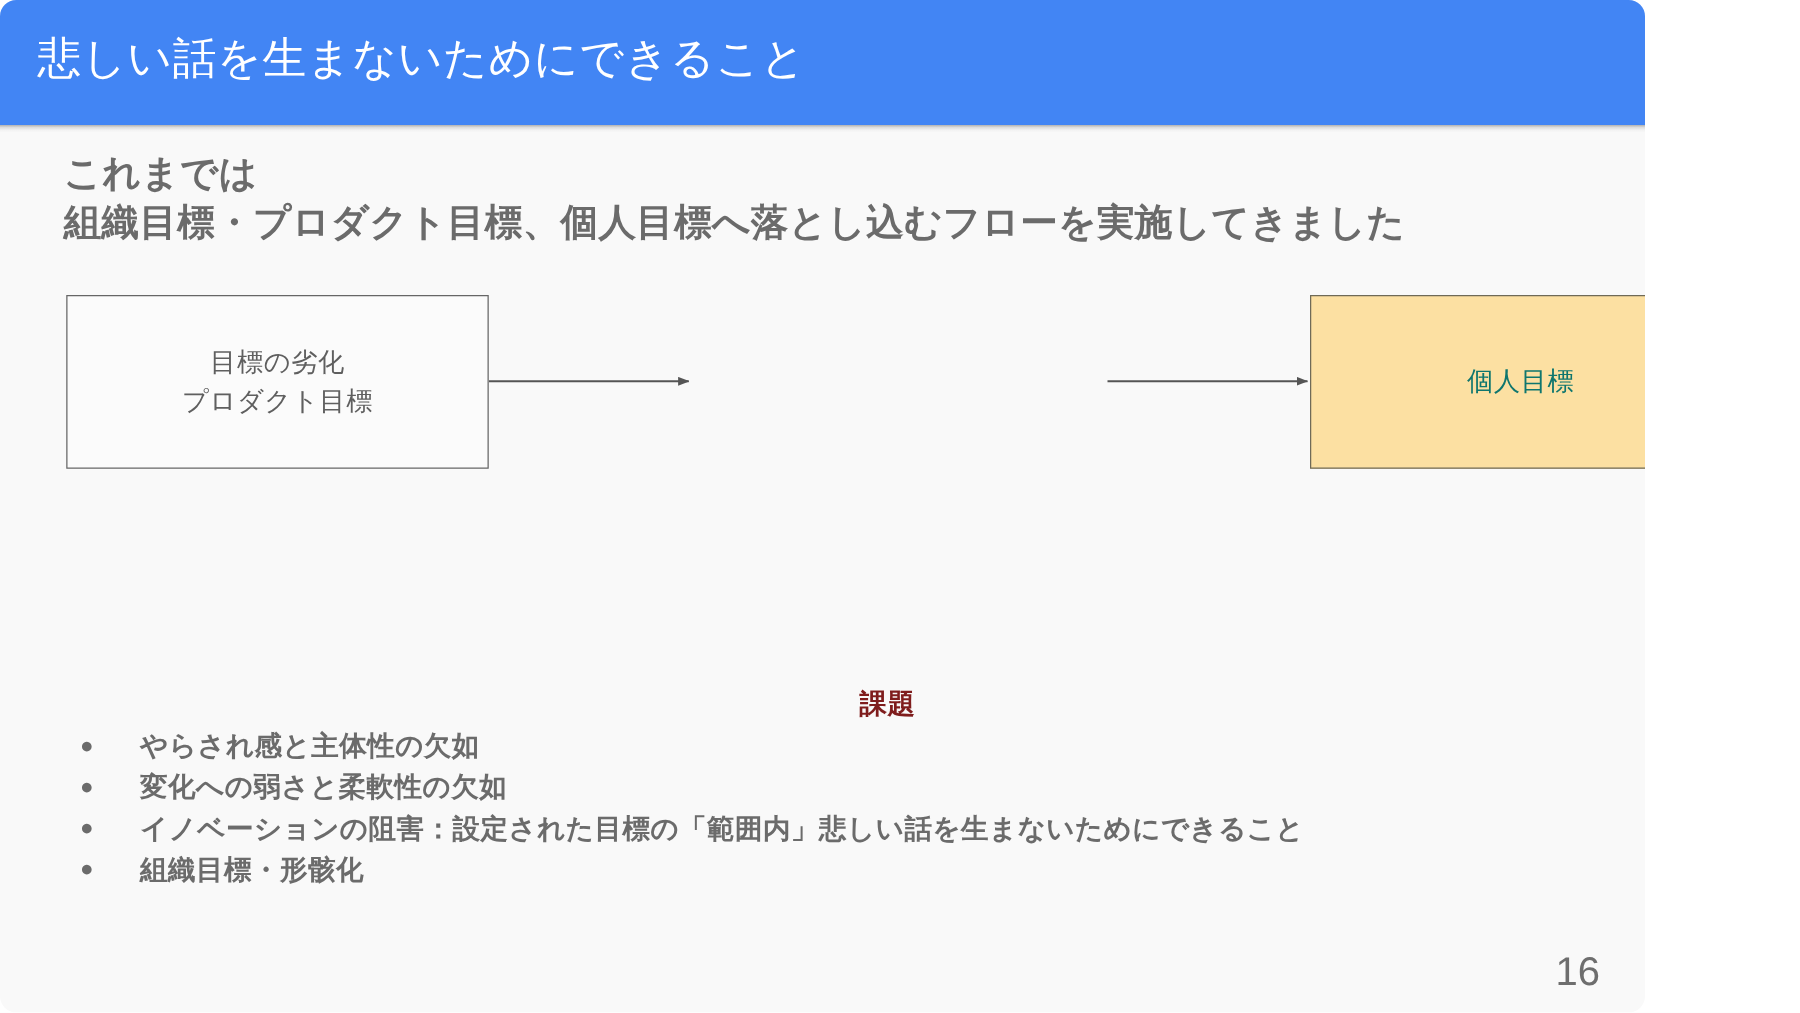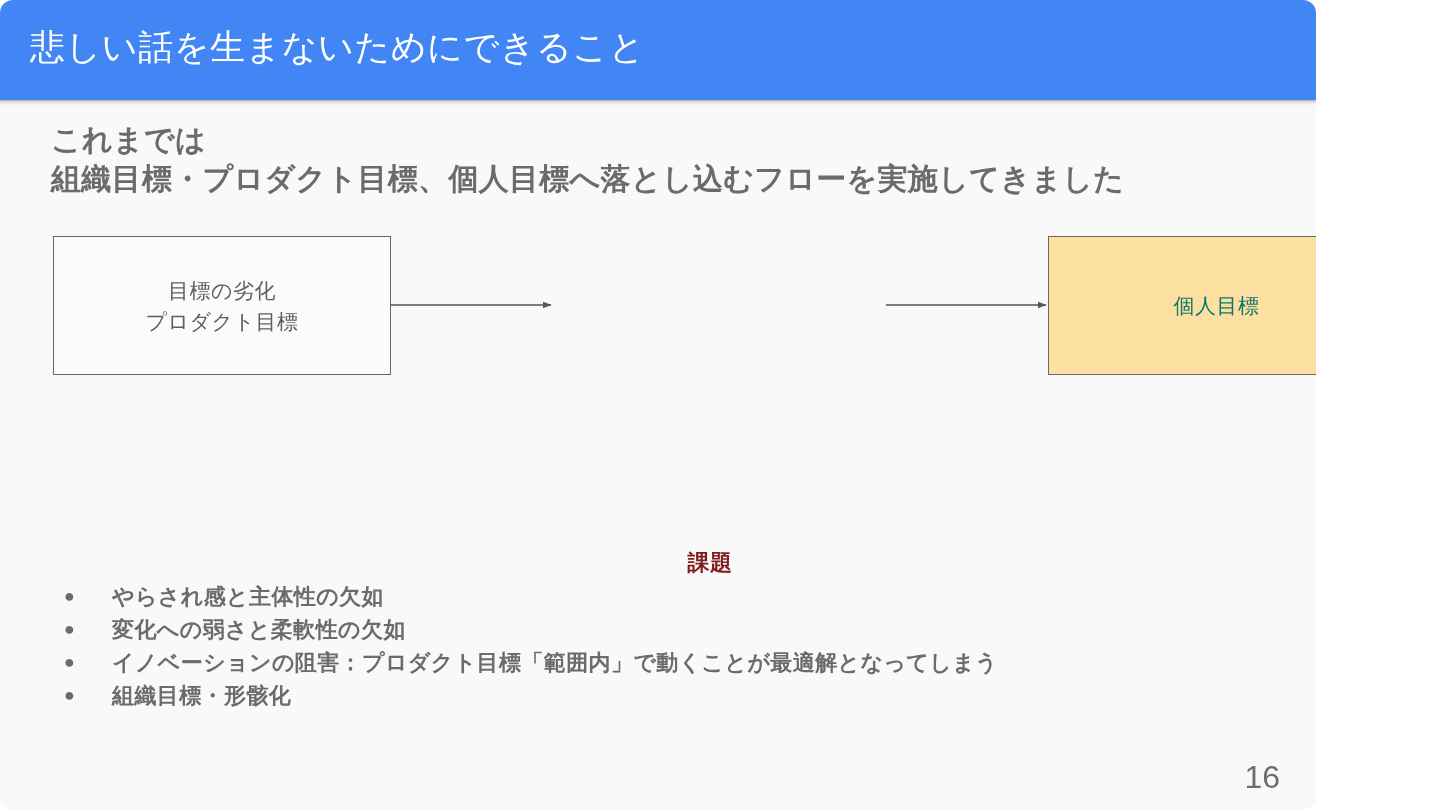--- a/index.html
+++ b/index.html
@@ -210,21 +210,21 @@
       <li class="bullet-item">
         <span class="bullet-dot">●</span>
         <span>やらされ感と主体性の欠如</span>
       </li>
       <li class="bullet-item">
         <span class="bullet-dot">●</span>
         <span>変化への弱さと柔軟性の欠如</span>
       </li>
       <li class="bullet-item">
         <span class="bullet-dot">●</span>
-        <span>イノベーションの阻害：プロダクト目標「範囲内」で動くことが最適解となってしまう</span>
+        <span>イノベーションの阻害：設定された目標の「範囲内」悲しい話を生まないためにできること</span>
       </li>
       <li class="bullet-item">
         <span class="bullet-dot">●</span>
         <span>組織目標・形骸化</span>
       </li>
     </ul>
   </div>
 
   <div class="page-number">16</div>
 

